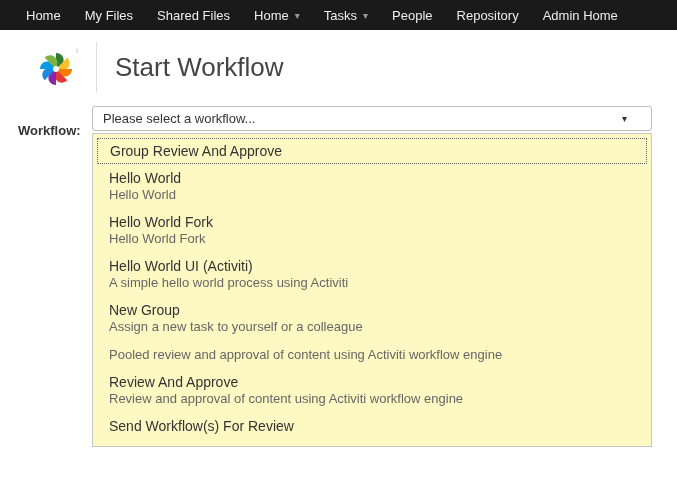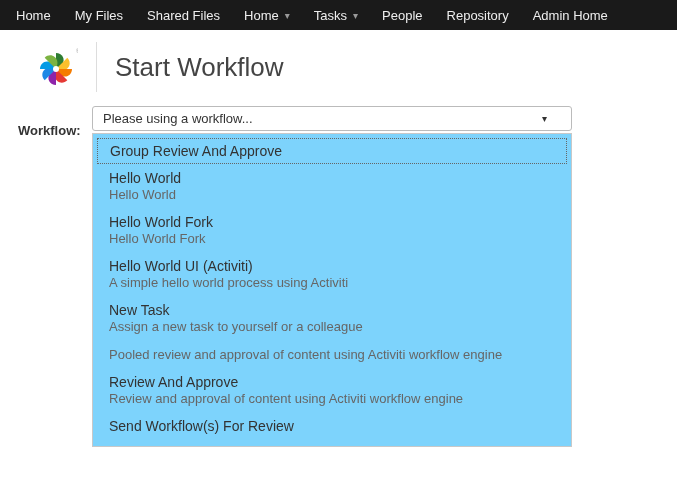--- a/index.html
+++ b/index.html
@@ -9,21 +9,21 @@
     font-size: 13px;
     color: #333;
     background: #fff;
     width: 677px;
   }
   .nav {
     background: #1a1a1a;
     height: 30px;
     display: flex;
     align-items: center;
-    padding: 0 4px;
+    padding: 0 14px;
   }
   .nav-item {
     color: #eee;
     padding: 0 12px;
     height: 100%;
     display: flex;
     align-items: center;
     cursor: pointer;
     font-size: 13px;
   }
@@ -80,22 +80,22 @@
     align-items: center;
     justify-content: space-between;
   }
   .wf-select .tri {
     font-size: 10px;
     margin-left: 6px;
   }
   .wf-dropdown {
     margin-top: 2px;
     border: 1px solid #c8c8c8;
-    background: #7dd3fc;
-    width: 480px;
+    background: #fef9c3;
+    width: 560px;
     padding: 2px 0 6px 0;
   }
   .wf-option {
     padding: 6px 16px 6px 16px;
     cursor: pointer;
   }
   .wf-option.first {
     border: 1px dotted #666;
     margin: 2px 4px 0 4px;
     padding: 4px 12px 4px 12px;
@@ -175,41 +175,41 @@
   </div>
   <div class="divider"></div>
   <div class="page-title">Start Workflow</div>
 </div>
 
 <div class="content">
   <div class="wf-row">
     <div class="wf-label">Workflow:</div>
     <div class="wf-select-wrap">
       <div class="wf-select">
-        <span>Please using a workflow...</span>
+        <span>Please select a workflow...</span>
         <span class="tri">▾</span>
       </div>
       <div class="wf-dropdown">
         <div class="wf-option first">
           <div class="title">Group Review And Approve</div>
         </div>
         <div class="wf-option">
           <div class="title">Hello World</div>
           <div class="desc">Hello World</div>
         </div>
         <div class="wf-option">
           <div class="title">Hello World Fork</div>
           <div class="desc">Hello World Fork</div>
         </div>
         <div class="wf-option">
           <div class="title">Hello World UI (Activiti)</div>
           <div class="desc">A simple hello world process using Activiti</div>
         </div>
         <div class="wf-option">
-          <div class="title">New Task</div>
+          <div class="title">New Group</div>
           <div class="desc">Assign a new task to yourself or a colleague</div>
         </div>
         <div class="wf-option">
           <div class="desc">Pooled review and approval of content using Activiti workflow engine</div>
         </div>
         <div class="wf-option">
           <div class="title">Review And Approve</div>
           <div class="desc">Review and approval of content using Activiti workflow engine</div>
         </div>
         <div class="wf-option">

